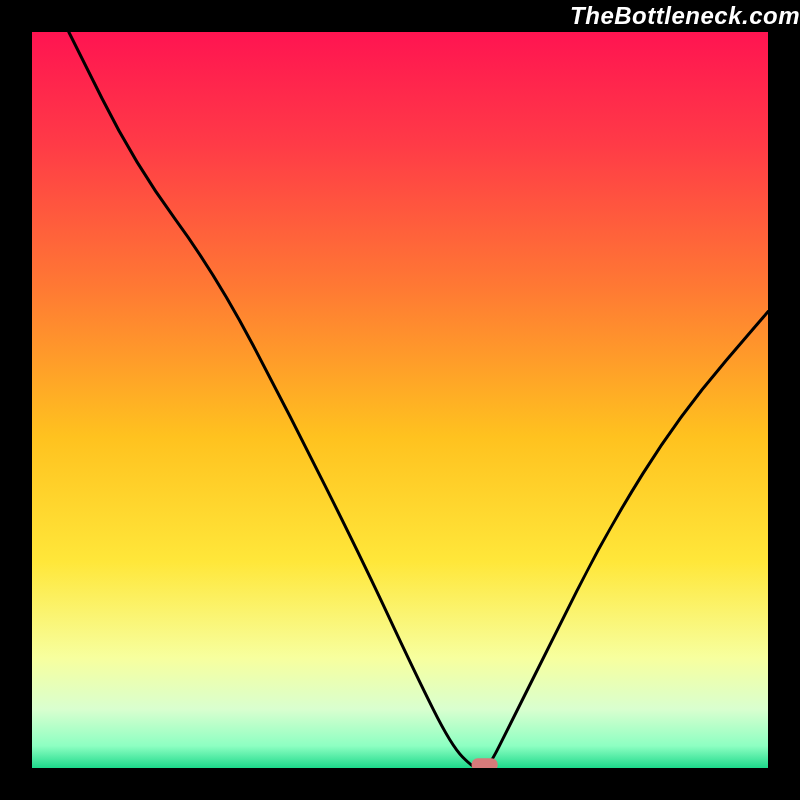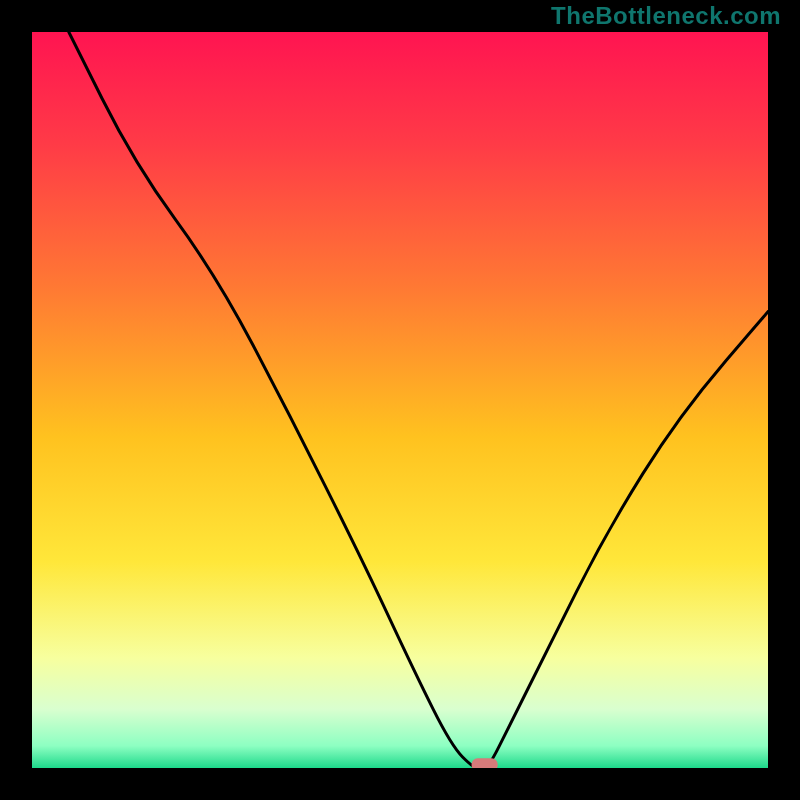--- a/index.html
+++ b/index.html
@@ -13,26 +13,27 @@
   }
   .frame {
     position: relative;
     width: 800px;
     height: 800px;
     background: #000;
   }
   .watermark {
     position: absolute;
     top: 2px;
-    right: 19px;
-    color: #0f766e;
+    right: 0;
+    color: #ffffff;
     font-size: 24px;
     font-weight: bold;
     letter-spacing: 0.5px;
     z-index: 10;
+    font-style: italic;
   }
   .plot {
     position: absolute;
     left: 32px;
     top: 32px;
     width: 736px;
     height: 736px;
   }
   svg { display: block; }
 </style>

